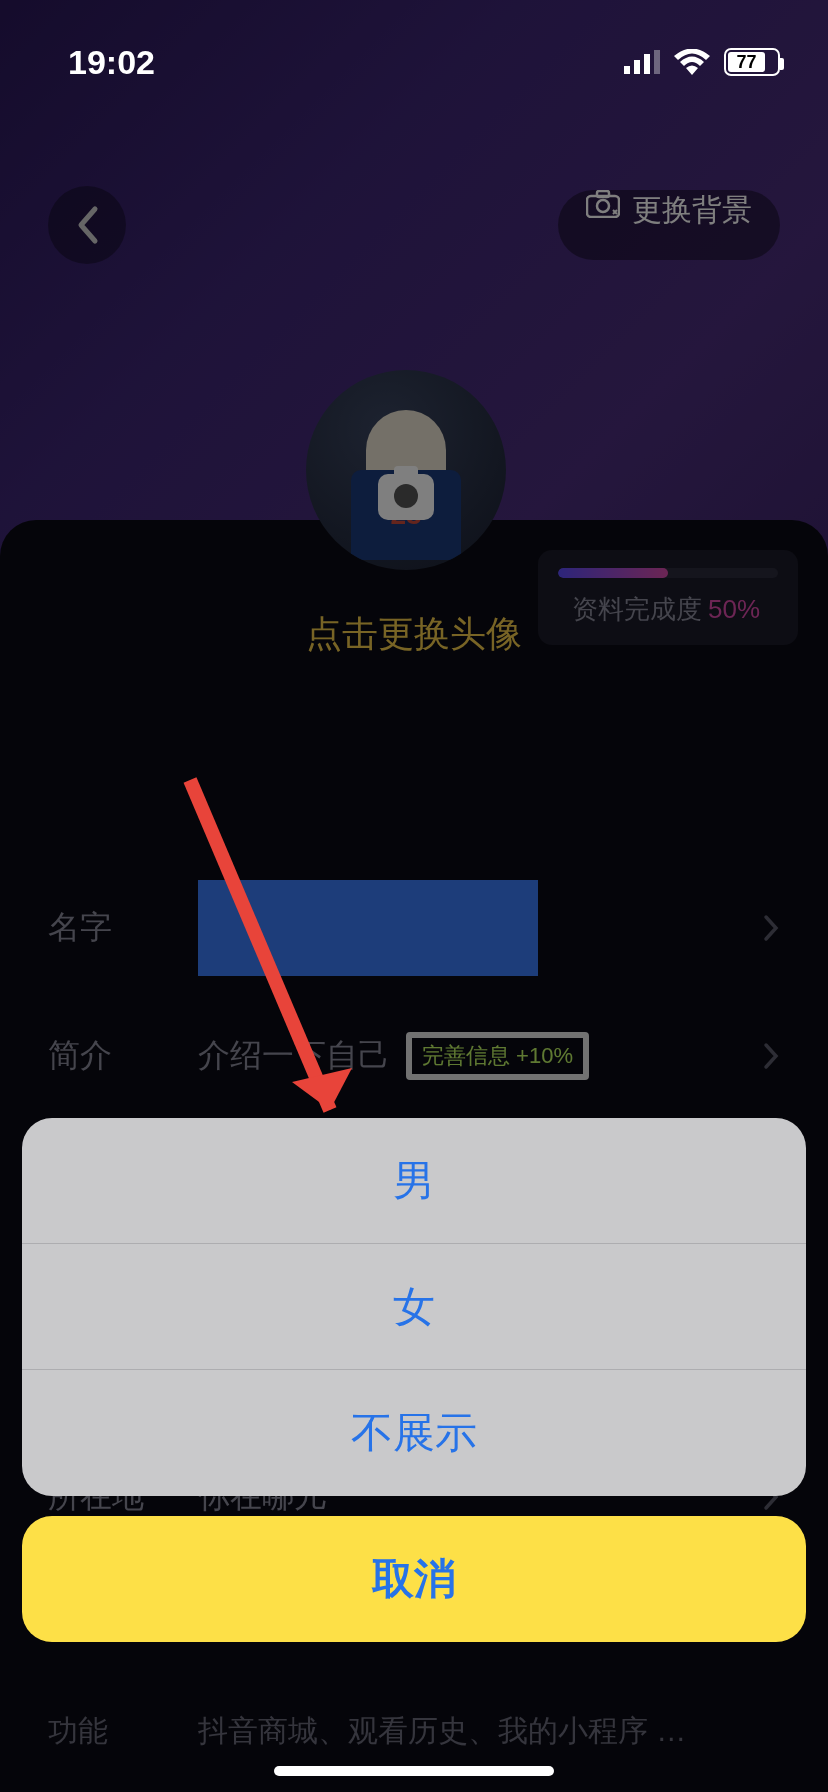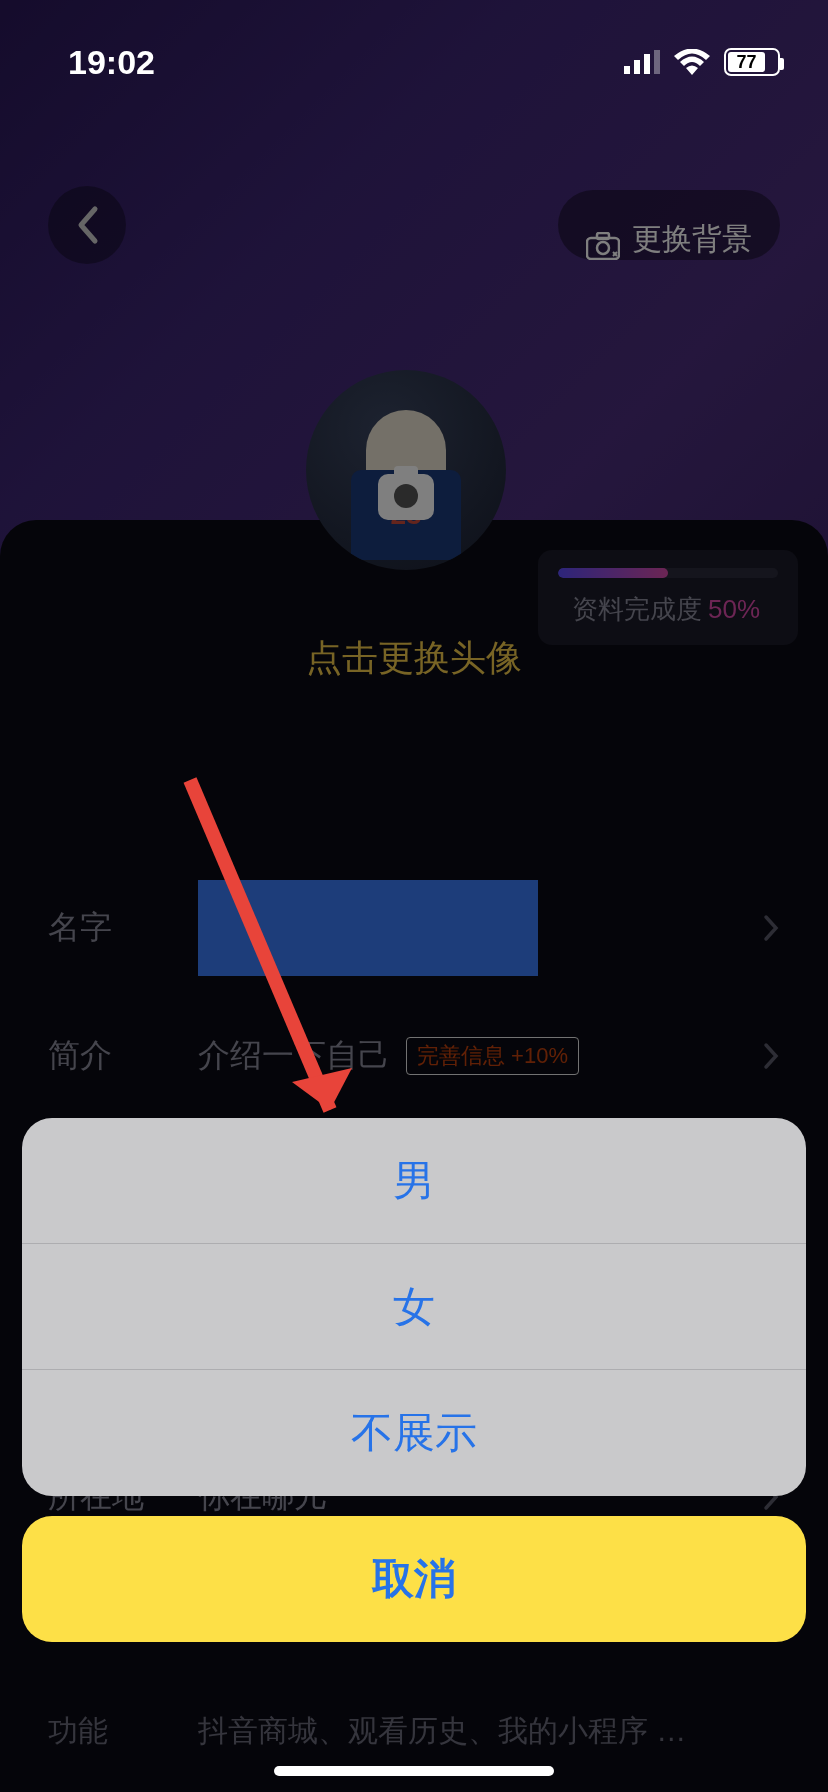--- a/index.html
+++ b/index.html
@@ -51,21 +51,21 @@
   }
   .back-btn {
     width: 78px; height: 78px; border-radius: 50%;
     background: rgba(0,0,0,0.35);
     display: flex; align-items: center; justify-content: center;
   }
   .change-bg-btn {
     height: 70px; padding: 0 28px;
     background: rgba(0,0,0,0.4);
     border-radius: 35px;
-    display: flex; align-items: flex-end; gap: 12px;
+    display: flex; align-items: flex-start; gap: 12px;
     color: #fff; font-size: 30px;
   }
   .card {
     position: absolute;
     top: 520px; left: 0; right: 0; bottom: 0;
     background: #0b0b14;
     border-radius: 36px 36px 0 0;
     z-index: 2;
   }
   .avatar-wrap {
@@ -87,21 +87,21 @@
     color:#c94a3a; font-weight:800; font-size:28px;
   }
   .avatar-towel { position:absolute; top:40px; width:80px; height:100px; background:#e8e0d0; border-radius:40px 40px 10px 10px; }
   .avatar-cam {
     position: absolute; bottom: 50px; left: 50%; transform: translateX(-50%);
     width: 56px; height: 46px; background: #fff; border-radius: 10px;
   }
   .avatar-cam::before { content:''; position:absolute; top:-8px; left:16px; width:24px; height:10px; background:#fff; border-radius:4px 4px 0 0; }
   .avatar-cam::after { content:''; position:absolute; top:10px; left:16px; width:24px; height:24px; border-radius:50%; background:#555; }
   .avatar-text {
-    margin-top: 64px;
+    margin-top: 40px;
     color: #f0c94b; font-size: 36px; font-weight: 500;
   }
   .completion-box {
     position: absolute;
     top: 30px; right: 30px;
     width: 260px;
     padding: 18px 20px;
     background: rgba(30,30,45,0.8);
     border-radius: 14px;
   }
@@ -125,22 +125,22 @@
   }
   .row-label { width: 150px; color: #8a8a9a; font-size: 32px; }
   .row-value { flex: 1; color: #8a8a9a; font-size: 32px; display:flex; align-items:center; gap:16px; }
   .row-value.white { color: #e5e5ea; }
   .row-chevron { color: #5a5a6a; }
   .name-redacted {
     width: 340px; height: 96px; background: #3a7bf5;
     margin: 20px 0;
   }
   .badge {
-    border: 1px solid #e5e5e5;
-    color: #c2410c;
+    border: 6px solid #e5e5e5;
+    color: #bef264;
     font-size: 22px;
     padding: 3px 10px;
     border-radius: 4px;
   }
   .divider { height: 1px; background: #1e1e2a; margin: 40px 0; }
   .sheet-backdrop {
     position: absolute; inset: 0; z-index: 20;
   }
   .action-sheet {
     position: absolute;

